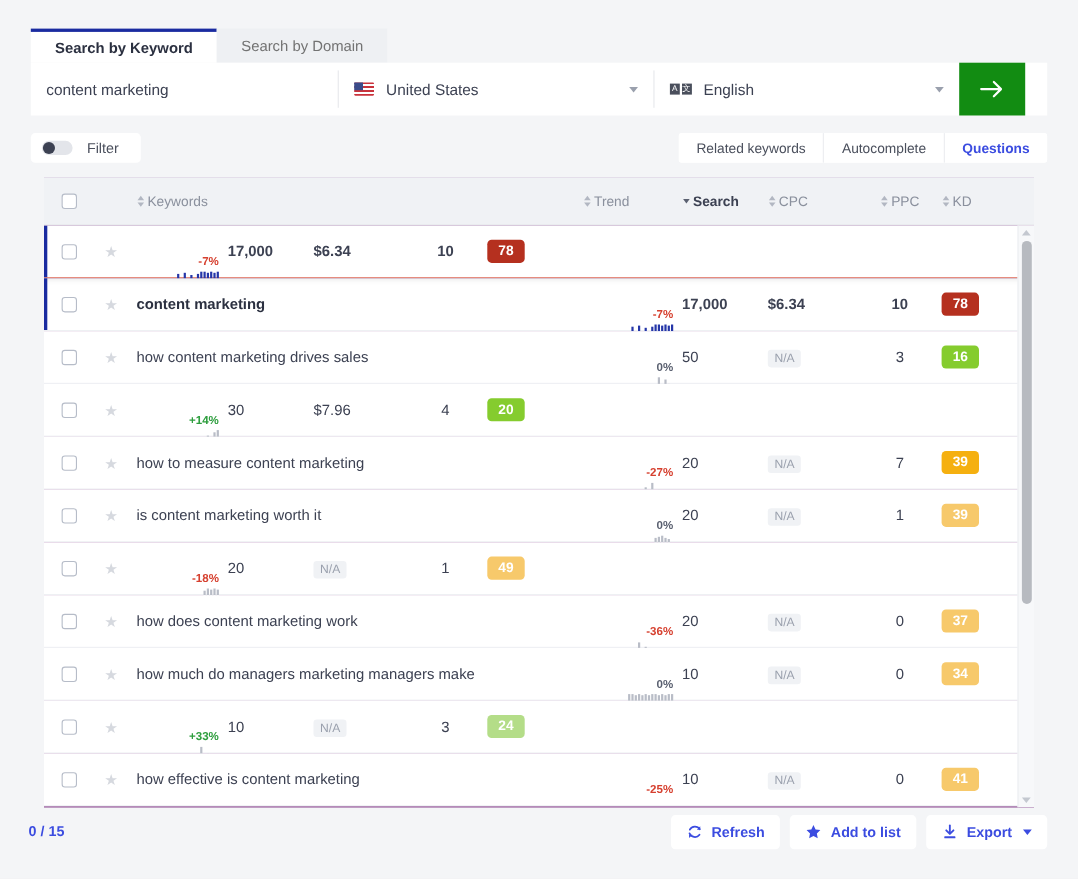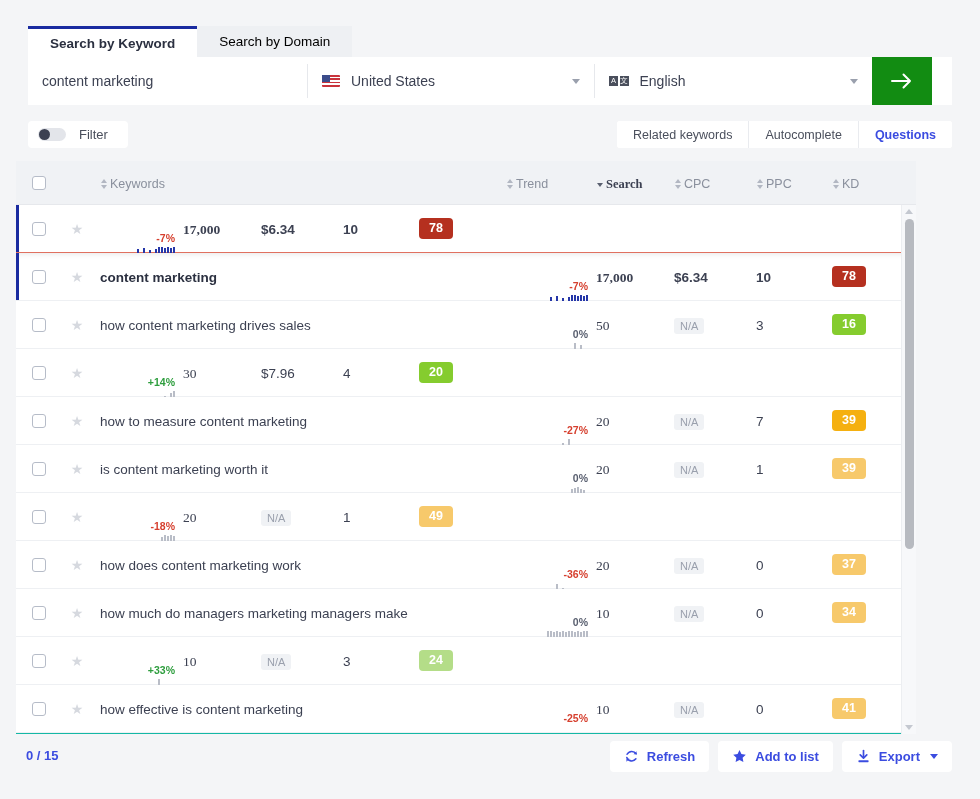--- a/index.html
+++ b/index.html
@@ -13,21 +13,21 @@
   #app { position: relative; width: 980px; height: 799px; }
 
   
   .tabs-row {
     position: absolute; left: 28px; top: 26px;
     display: flex; align-items: flex-end;
   }
   .tab {
     height: 31px; padding: 0 22px;
     display: flex; align-items: center; justify-content: center;
-    font-size: 13.5px; color: #000000;
+    font-size: 13.5px; color: #737373;
     background: #eef0f3;
     border: none; cursor: pointer;
     white-space: nowrap;
   }
   .tab.active {
     background: #ffffff;
     color: #2b3040;
     font-weight: bold;
     border-top: 3px solid #1a2ba0;
     height: 31px;
@@ -122,37 +122,37 @@
     font-size: 12.5px; color: #4a4f5c;
     background: #ffffff; border: none; cursor: pointer;
     border-right: 1px solid #e9ebef;
     white-space: nowrap;
   }
   .seg-btn:last-child { border-right: none; }
   .seg-btn.active { color: #3b4ce0; font-weight: bold; }
 
   
   .card {
-    position: absolute; left: 16px; top: 161px;
+    position: absolute; left: 40px; top: 161px;
     width: 900px; height: 573px;
-    background: #14b8a6;
+    background: #701a75;
     overflow: hidden;
   }
   .thead {
     height: 44px; background: #f0f2f5;
     display: flex; align-items: center;
     border-bottom: 1px solid #e6e8ec;
   }
   .c-check  { flex: none; width: 45px; display: flex; justify-content: center; align-items: center; }
   .c-star   { flex: none; width: 32px; display: flex; justify-content: center; align-items: center; }
   .c-kw     { flex: 1 1 auto; padding-left: 7px; min-width: 0; }
   .c-trend  { flex: none; width: 90px; position: relative; }
-  .c-search { flex: none; width: 78px; font-family: Liberation Serif, serif; }
+  .c-search { flex: none; width: 78px; }
   .c-cpc    { flex: none; width: 82px; }
-  .c-ppc    { flex: none; width: 76px; }
+  .c-ppc    { flex: none; width: 76px; text-align: center; }
   .c-kd     { flex: none; width: 84px; }
 
   .th { font-size: 12.5px; color: #8a909d; white-space: nowrap; }
   .th.sorted { color: #3c4152; font-weight: bold; }
   .sorticon {
     display: inline-block; width: 7px; position: relative;
     margin-right: 3px; vertical-align: middle;
   }
   .sorticon i {
     display: block; width: 0; height: 0; margin: 0 auto;

